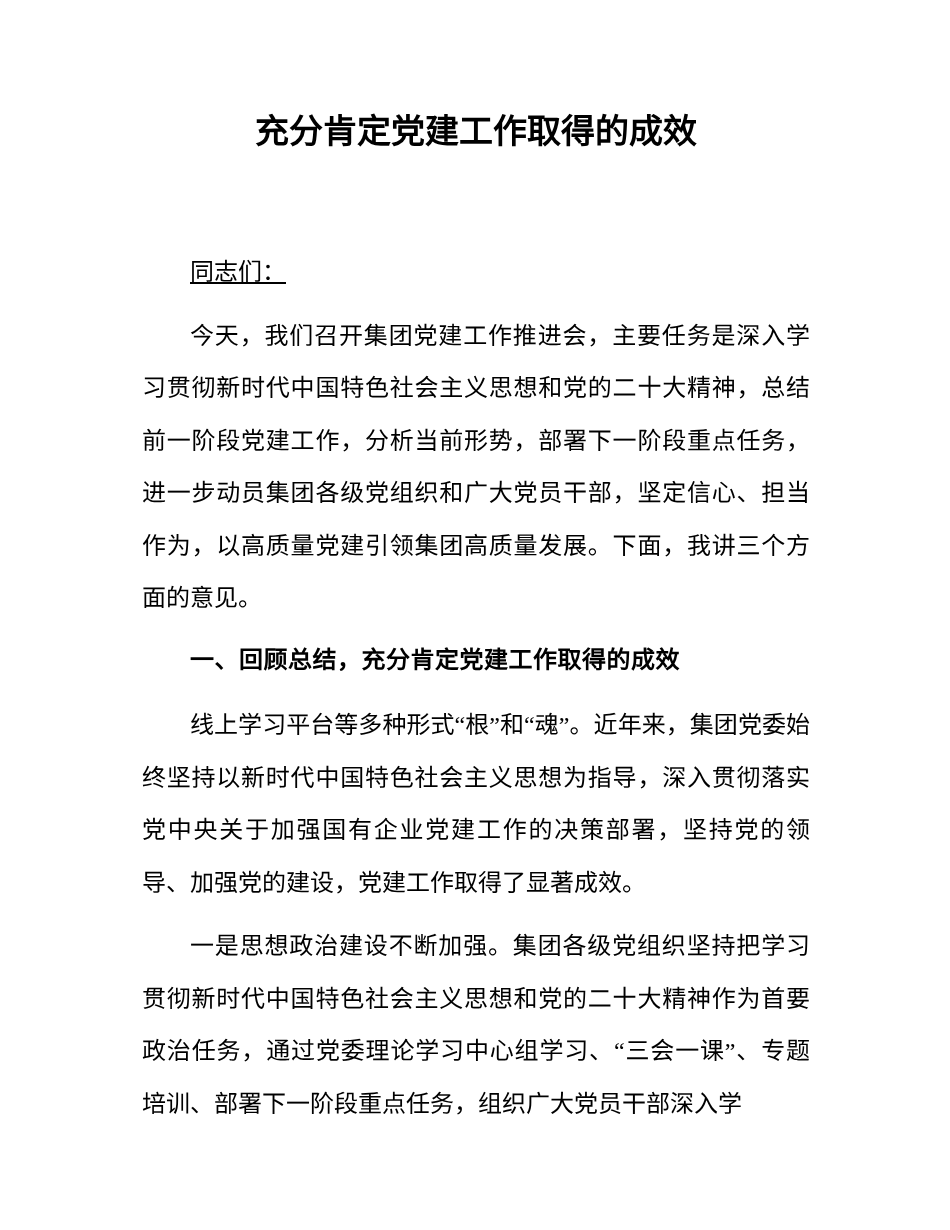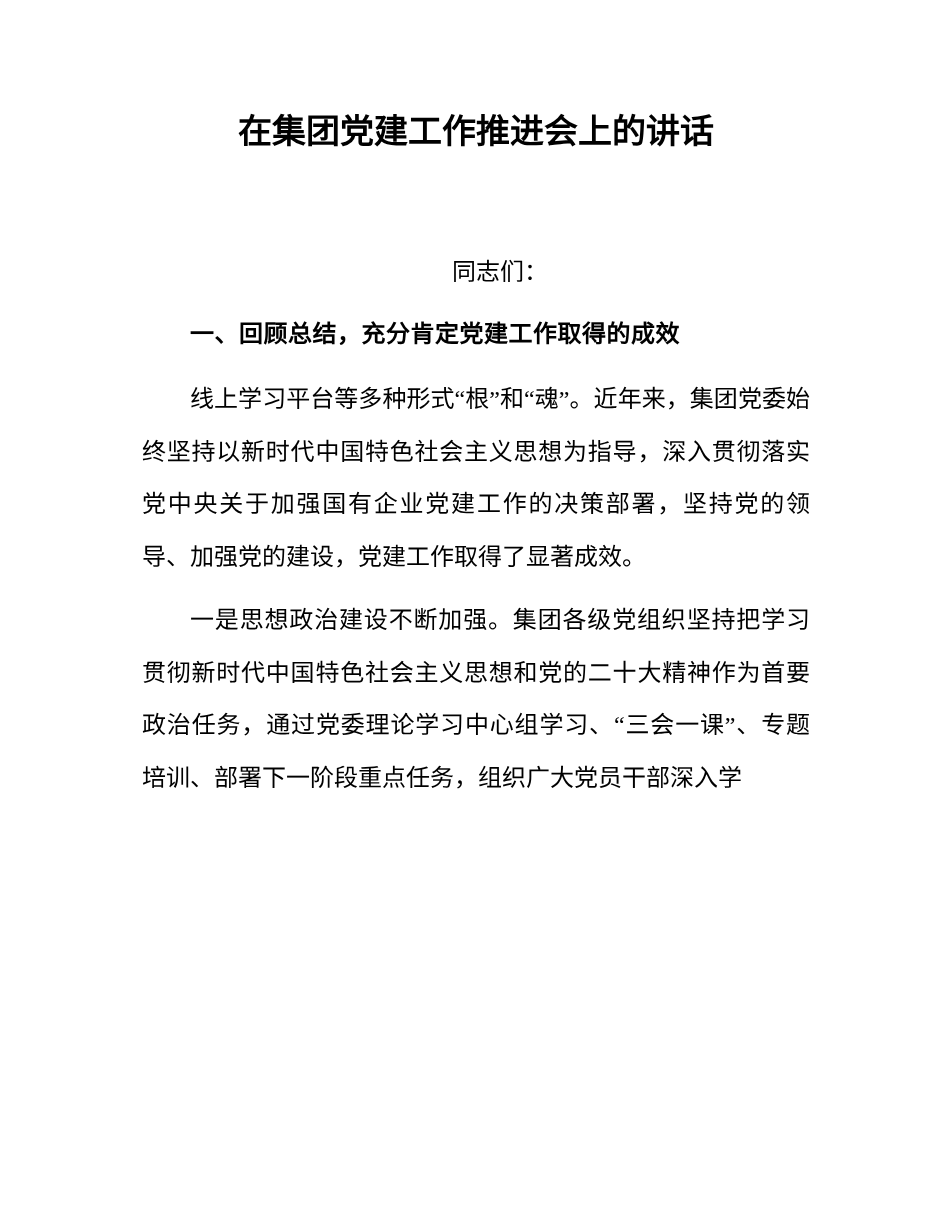--- a/index.html
+++ b/index.html
@@ -24,21 +24,22 @@
     line-height: 56px;
     text-align: center;
     margin-bottom: 86px;
     white-space: nowrap;
   }
   .salutation {
     font-size: 24px;
     line-height: 52.5px;
     text-indent: 2em;
     margin-bottom: 11px;
-    text-align: center;
+    text-align: left;
+    text-decoration: underline;
   }
   .body-para {
     font-size: 24px;
     line-height: 52.5px;
     text-indent: 2em;
     margin-bottom: 11px;
     text-align: justify;
     text-justify: inter-character;
   }
   .section-heading {
@@ -50,24 +51,25 @@
     margin-bottom: 11px;
     letter-spacing: 0.5px;
     white-space: nowrap;
   }
 </style>
 </head>
 <body>
 
 <div class="page">
 
-  <h1 class="doc-title">在集团党建工作推进会上的讲话</h1>
+  <h1 class="doc-title">充分肯定党建工作取得的成效</h1>
 
   <p class="salutation">同志们：</p>
 
+  <p class="body-para">今天，我们召开集团党建工作推进会，主要任务是深入学习贯彻新时代中国特色社会主义思想和党的二十大精神，总结前一阶段党建工作，分析当前形势，部署下一阶段重点任务，进一步动员集团各级党组织和广大党员干部，坚定信心、担当作为，以高质量党建引领集团高质量发展。下面，我讲三个方面的意见。</p>
 
   <h2 class="section-heading">一、回顾总结，充分肯定党建工作取得的成效</h2>
 
   <p class="body-para">线上学习平台等多种形式“根”和“魂”。近年来，集团党委始终坚持以新时代中国特色社会主义思想为指导，深入贯彻落实党中央关于加强国有企业党建工作的决策部署，坚持党的领导、加强党的建设，党建工作取得了显著成效。</p>
 
   <p class="body-para">一是思想政治建设不断加强。集团各级党组织坚持把学习贯彻新时代中国特色社会主义思想和党的二十大精神作为首要政治任务，通过党委理论学习中心组学习、“三会一课”、专题培训、部署下一阶段重点任务，组织广大党员干部深入学</p>
 
 </div>
 
 </body></html>

